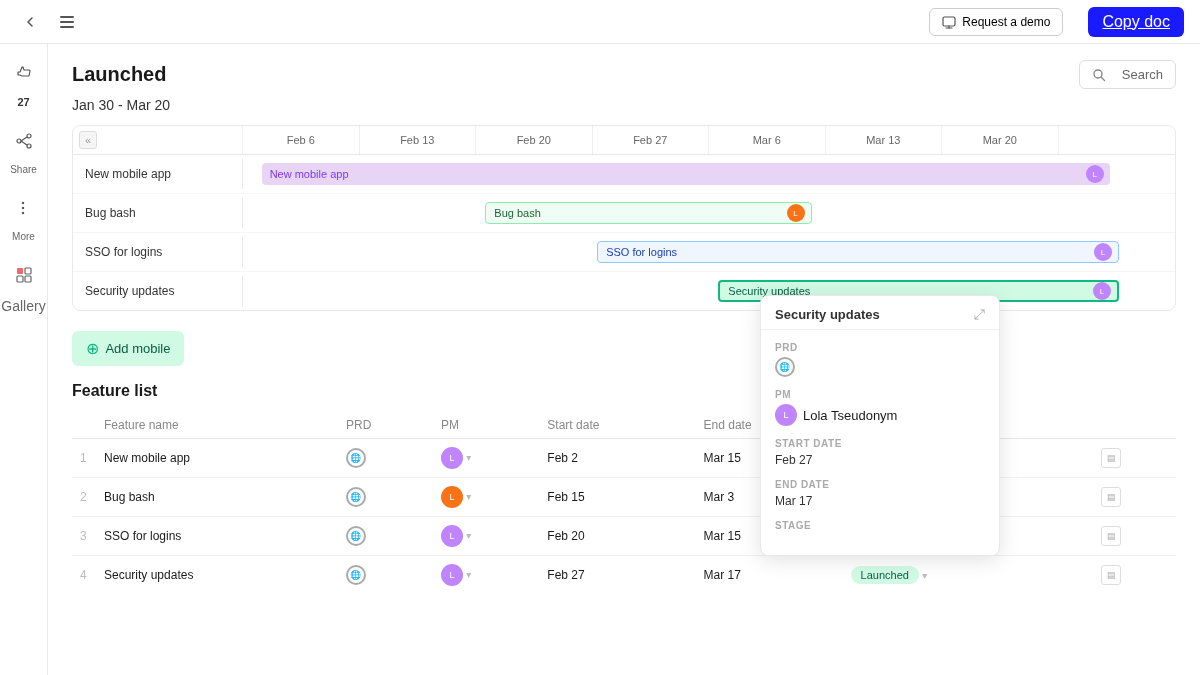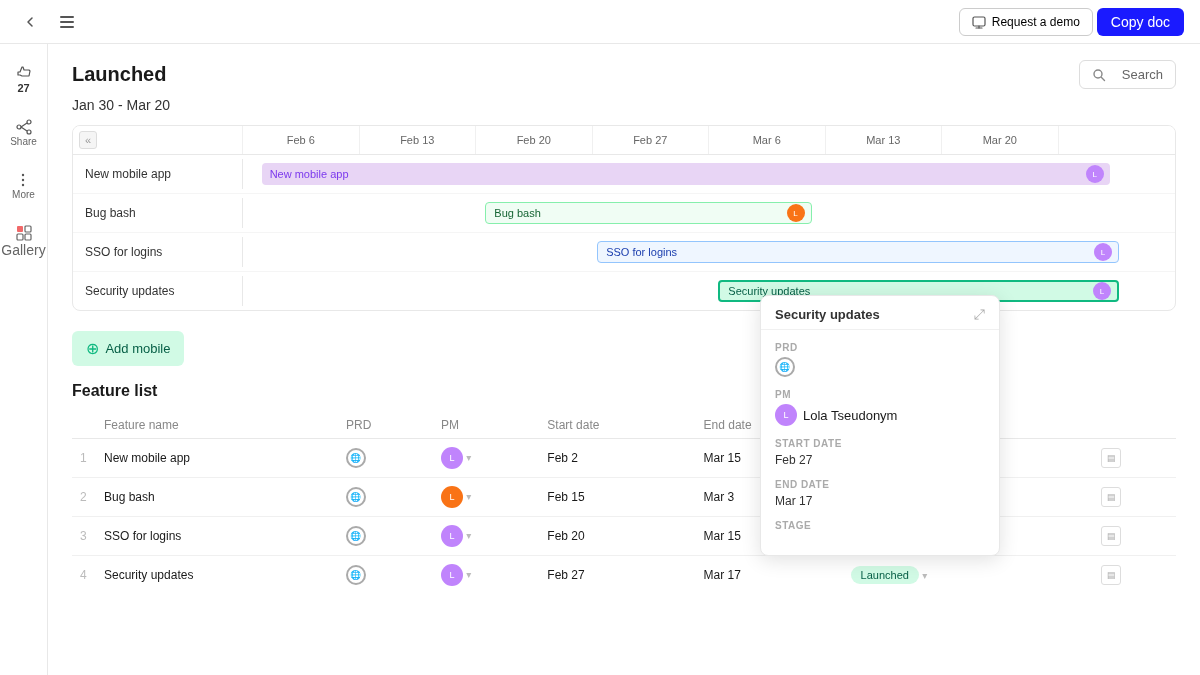--- a/index.html
+++ b/index.html
@@ -3,29 +3,29 @@
   <meta charset="utf-8">
   <style>
     * { box-sizing: border-box; margin: 0; padding: 0; }
     body { font-family: -apple-system, BlinkMacSystemFont, 'Segoe UI', sans-serif; background: #fff; color: #1a1a1a; font-size: 13px; overflow: hidden; }
 
     .top-bar {
       display: flex; align-items: center; justify-content: space-between;
       padding: 8px 16px; border-bottom: 1px solid #e8e8e8; height: 44px;
     }
     .top-bar-left { display: flex; align-items: center; gap: 8px; }
-    .top-bar-right { display: flex; align-items: center; gap: 4px; }
+    .top-bar-right { display: flex; align-items: center; gap: 25px; }
     .icon-btn { background: none; border: none; cursor: pointer; color: #555; padding: 4px 6px; border-radius: 4px; display: flex; align-items: center; }
     .btn-request { background: #fff; border: 1px solid #ccc; border-radius: 6px; padding: 6px 12px; font-size: 12px; cursor: pointer; display: flex; align-items: center; gap: 6px; }
-    .btn-copy { background: #1a1aff; color: #fff; border: none; border-radius: 6px; padding: 6px 14px; font-size: 14px; cursor: pointer; font-weight: 500; }
+    .btn-copy { background: #1a1aff; color: #fff; border: none; border-radius: 6px; padding: 6px 14px; font-size: 16px; cursor: pointer; font-weight: 500; text-decoration: underline; }
 
     .main-content { display: flex; height: calc(675px - 44px); }
 
     .sidebar { width: 48px; display: flex; flex-direction: column; align-items: center; padding: 16px 0; gap: 16px; border-right: 1px solid #e8e8e8; }
-    .sidebar-item { display: flex; flex-direction: column; align-items: center; gap: 0; cursor: pointer; color: #666; font-size: 10px; padding: 4px; border-radius: 4px; }
+    .sidebar-item { display: flex; flex-direction: column; align-items: center; gap: 14px; cursor: pointer; color: #666; font-size: 10px; padding: 4px; border-radius: 4px; }
     .sidebar-count { font-size: 11px; font-weight: 600; color: #333; }
 
     .page { flex: 1; overflow-y: auto; padding: 16px 24px; position: relative; }
     .page-header { display: flex; align-items: center; justify-content: space-between; margin-bottom: 8px; }
     .page-title { font-size: 20px; font-weight: 600; }
     .search-btn { display: flex; align-items: center; gap: 16px; border: 1px solid #ddd; border-radius: 6px; padding: 6px 12px; background: #fff; cursor: pointer; color: #666; font-size: 13px; }
 
     .date-range { font-size: 14px; font-weight: 500; color: #333; margin-bottom: 12px; }
 
     .timeline-section { border: 1px solid #e8e8e8; border-radius: 8px; overflow: hidden; margin-bottom: 20px; }

